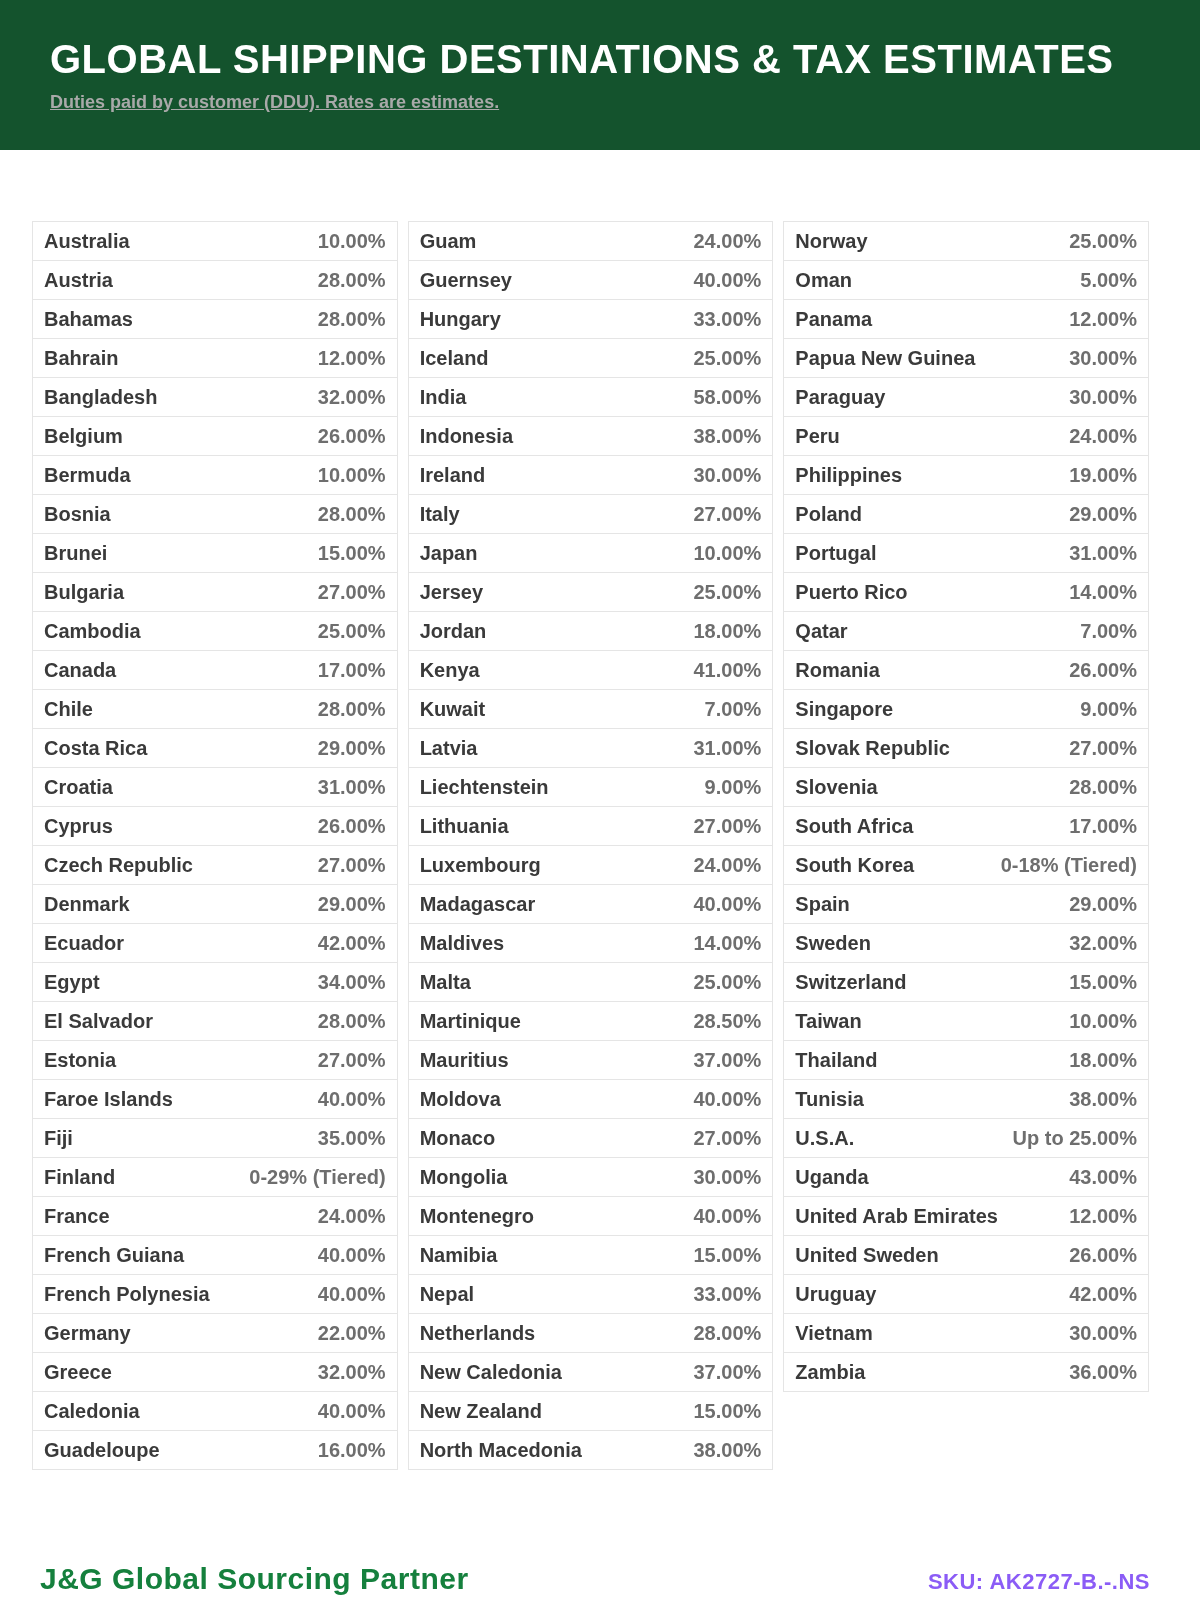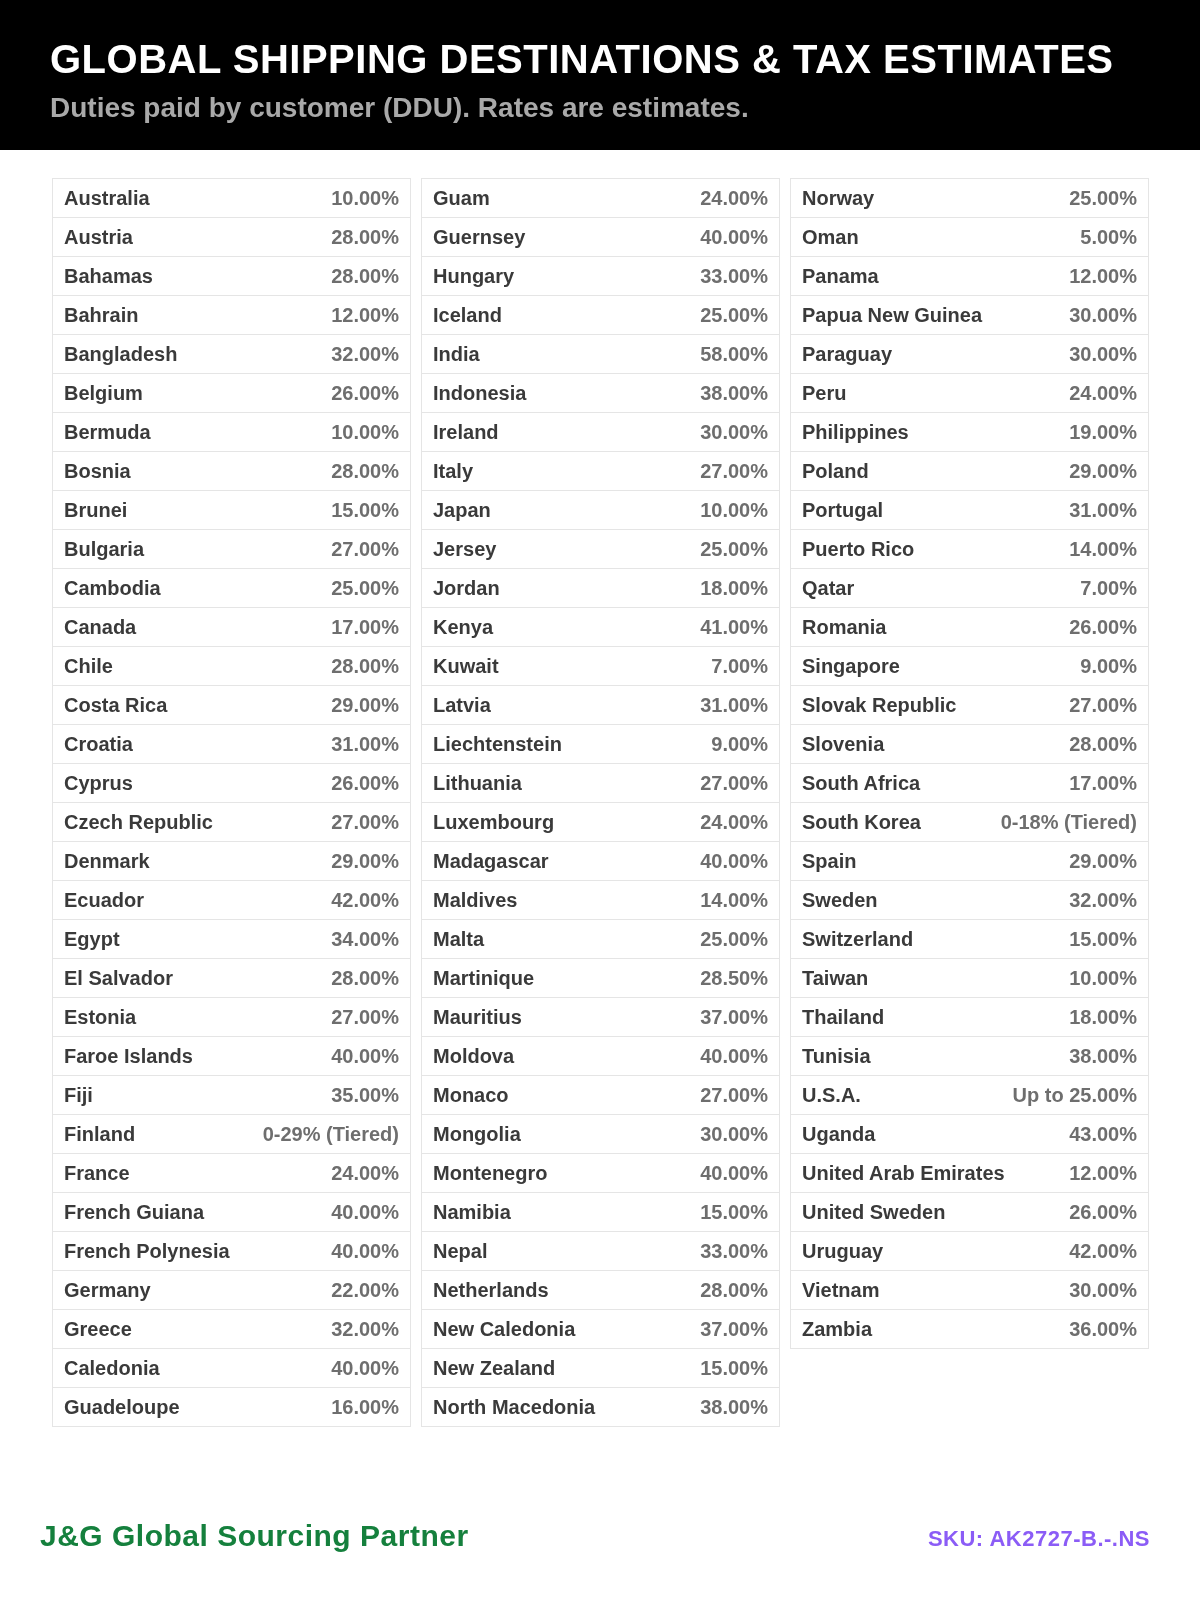--- a/index.html
+++ b/index.html
@@ -10,47 +10,49 @@
   }
   body {
     width: 1200px;
     height: 1600px;
     position: relative;
     overflow: hidden;
   }
 
   
   .header {
-    background: #000000;
+    background: #14532d;
     height: 150px;
     box-sizing: border-box;
     padding: 38px 50px 0 50px;
   }
   .title {
     color: #ffffff;
     font-size: 40px;
     font-weight: bold;
     letter-spacing: 0.5px;
     line-height: 1.05;
     white-space: nowrap;
   }
   .subtitle {
     color: #a9a9a9;
-    font-size: 28px;
+    font-size: 18px;
     font-weight: bold;
     margin-top: 12px;
+    text-decoration: underline;
   }
 
   
   .table-area {
     display: grid;
     grid-template-columns: repeat(3, 1fr);
     column-gap: 10px;
-    padding: 28px 51px 0 52px;
+    padding: 28px 51px 0 32px;
     align-items: start;
+    margin-top: 43px;
   }
   .col {
     border-top: 1px solid #e5e5e5;
   }
   .row {
     height: 38px;
     box-sizing: content-box;
     display: flex;
     justify-content: space-between;
     align-items: center;

